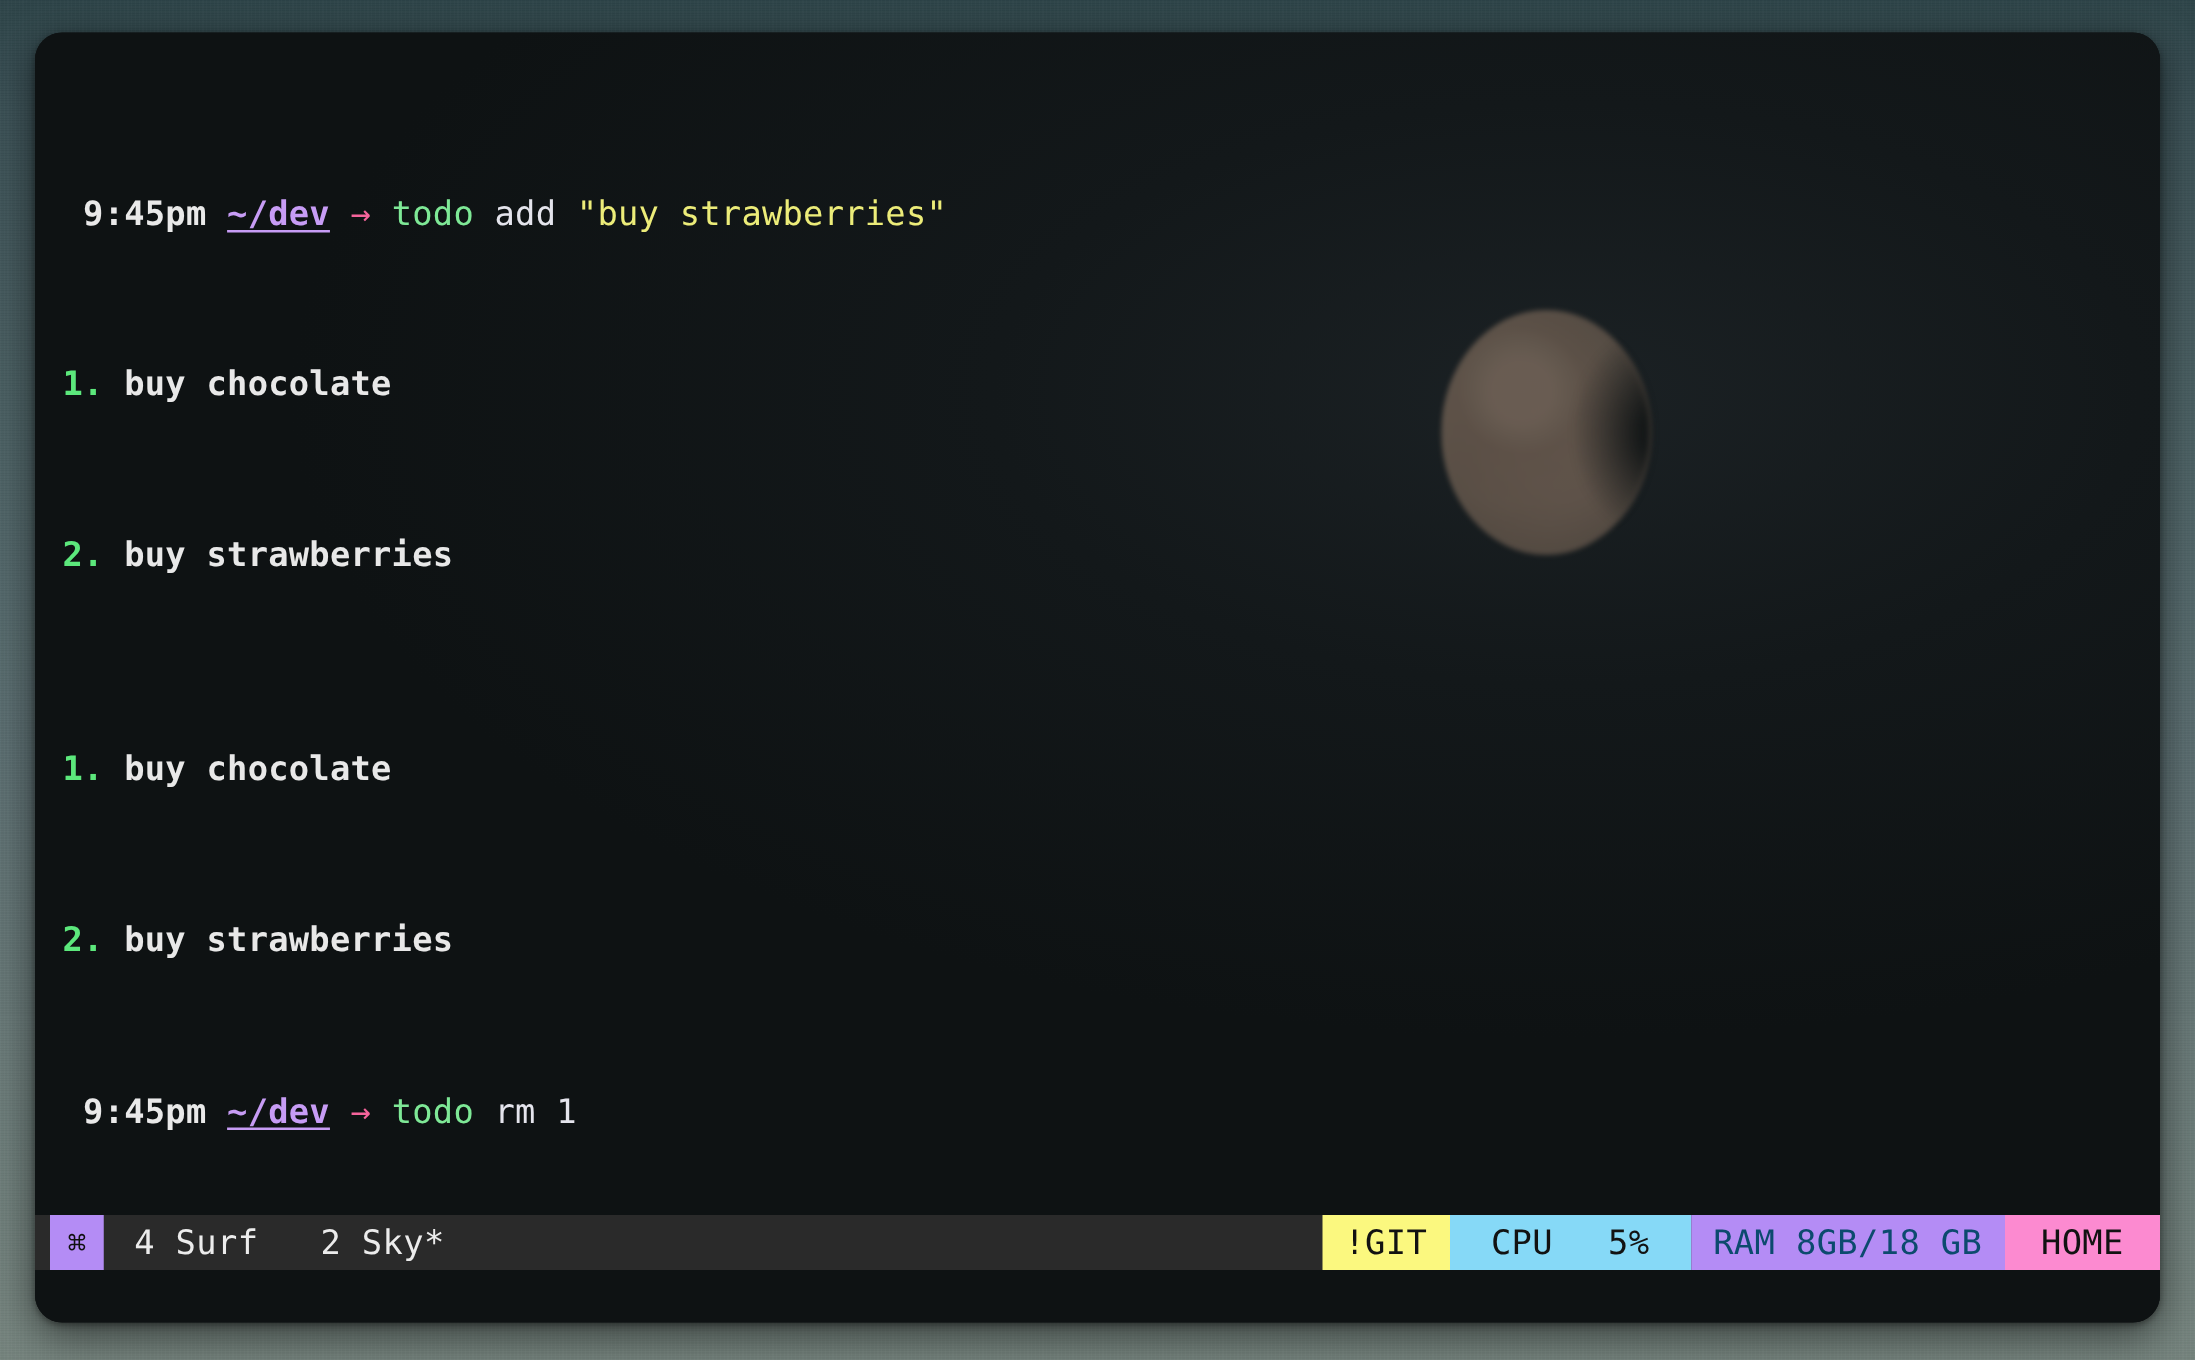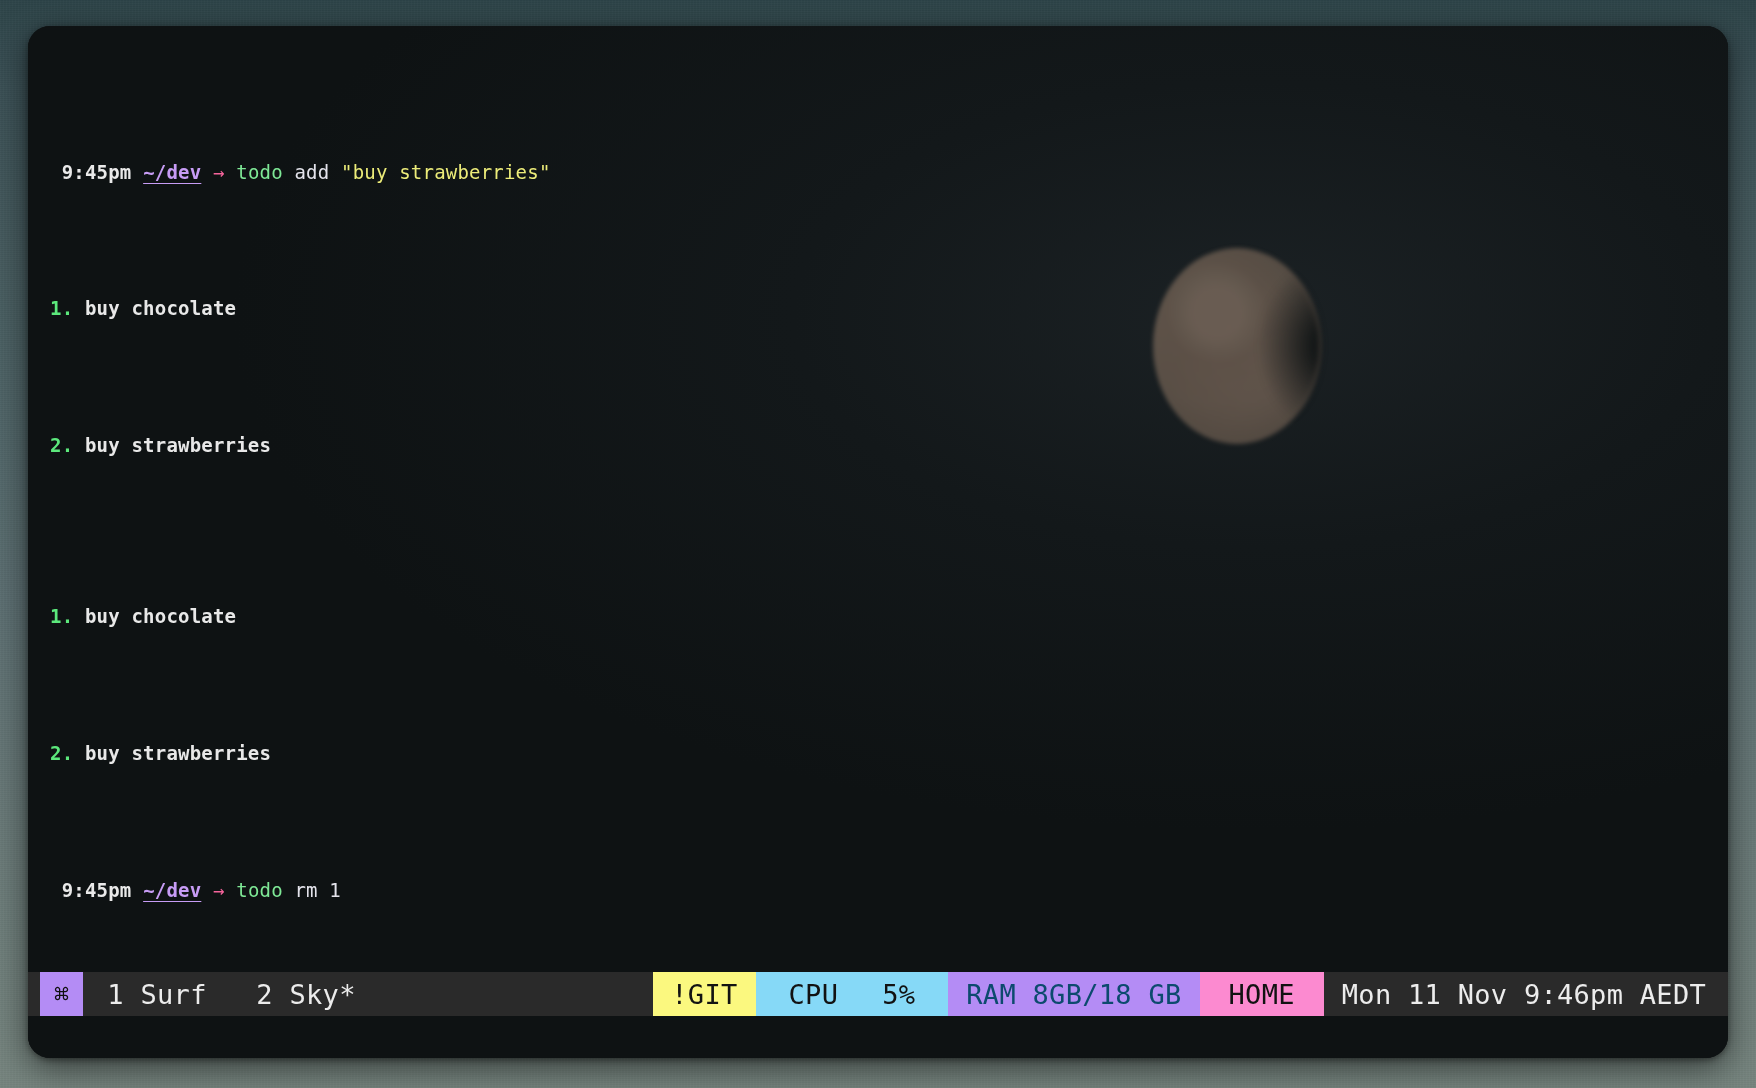--- a/index.html
+++ b/index.html
@@ -86,21 +86,21 @@
     background: radial-gradient(ellipse 100% 100% at 108% 50%, rgba(16,20,21,.95) 0 12%, rgba(16,20,21,0) 46%);
     filter: blur(3px);
   }
 
   
   #terminal-body {
     position: absolute;
     left: 0; top: 0; right: 0;
     bottom: 80px;
     padding: 26px 20px 0 22px;
-    font-size: 19px;
+    font-size: 27px;
     line-height: 34.2px;
     letter-spacing: .2px;
     color: #e6e6e6;
     white-space: pre;
   }
 
   .line { height: 34.2px; }
 
   .tok-time    { color: #e9e9e9; font-weight: bold; }
   .tok-path    { color: #c79cf5; font-weight: bold; text-decoration: underline; text-underline-offset: 4px; }
@@ -188,29 +188,28 @@
     
 
     
 
   </div>
 
   <div id="status-bar">
 
     <div id="cmd-badge" class="seg">⌘</div>
 
-    <div id="workspace-list" class="seg">1 Surf   2 Sky*</div>
+    <div id="workspace-list" class="seg">4 Surf   2 Sky*</div>
 
     <div id="status-spacer"></div>
 
     <div class="seg seg-git">!GIT</div>
 
     <div class="seg seg-cpu"><span>CPU</span><span class="cpu-gap"></span><span>5%</span></div>
 
     <div class="seg seg-ram">RAM 8GB/18 GB</div>
 
     <div class="seg seg-home">HOME</div>
 
-    <div class="seg seg-clock">Mon 11 Nov 9:46pm AEDT</div>
 
   </div>
 
 </div>
 
 </body></html>

